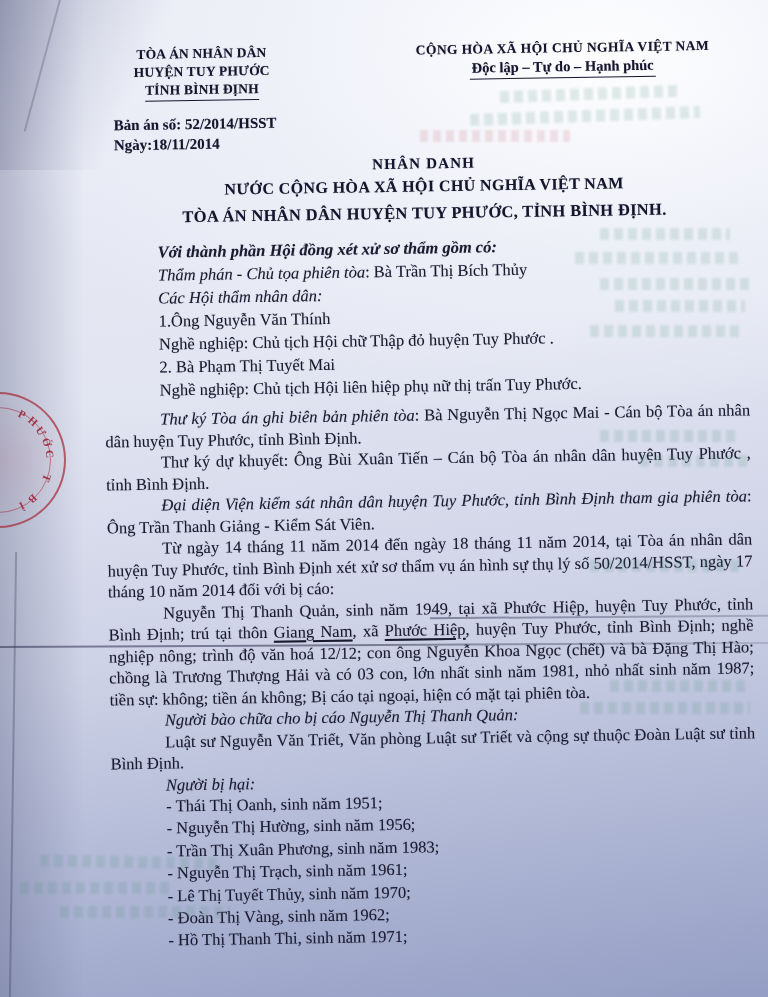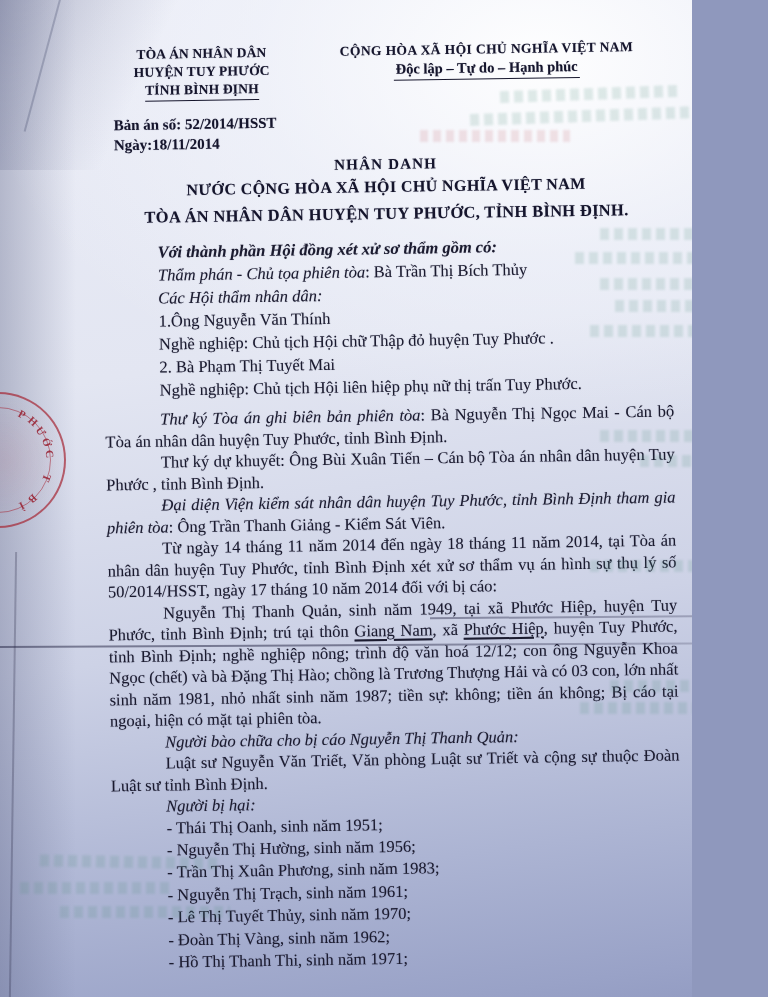--- a/index.html
+++ b/index.html
@@ -1,17 +1,17 @@
 <!DOCTYPE html>
 <html><head>
 <meta charset="utf-8">
 <style>
   html,body{margin:0;padding:0;background:#8f98bd;}
   .photo{
-    position:relative;width:692px;height:997px;overflow:hidden;
+    position:relative;width:768px;height:997px;overflow:hidden;
     font-family:"Liberation Serif",serif;
     background:
       radial-gradient(130% 60% at 78% 6%, rgba(255,255,255,.95) 0%, rgba(244,246,252,.55) 32%, rgba(244,246,252,0) 62%),
       linear-gradient(to right, rgba(96,102,136,.38) 0%, rgba(96,102,136,0) 11%),
       linear-gradient(172deg,#eaecf6 0%,#e3e6f2 36%,#cdd2e6 62%,#acb4d3 84%,#99a2c7 97%,#949dc3 100%);
   }
   .shade-tl{position:absolute;left:0;top:0;width:230px;height:170px;
     background:linear-gradient(115deg, rgba(98,104,140,.42) 0%, rgba(98,104,140,.12) 38%, rgba(98,104,140,0) 58%);}
   .fold{position:absolute;pointer-events:none;}
   .sheet{position:absolute;inset:0;transform:rotate(-0.9deg);transform-origin:130px 90px;}

